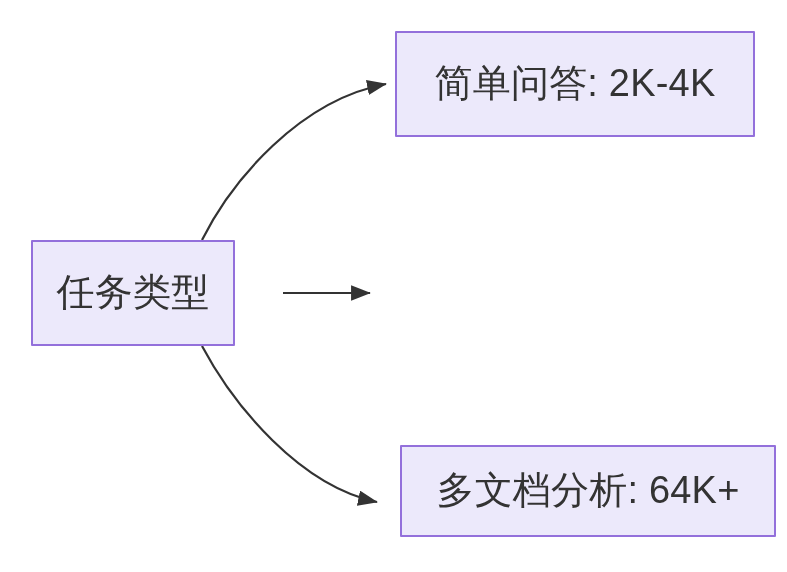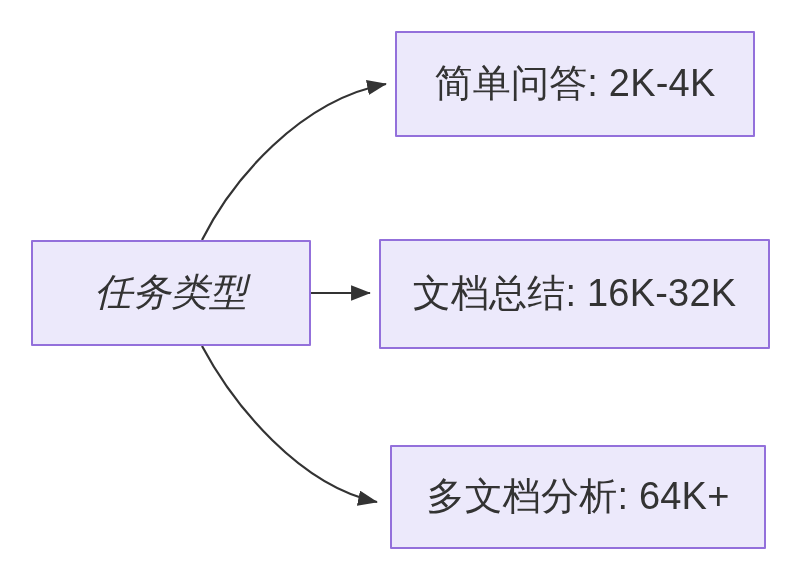--- a/index.html
+++ b/index.html
@@ -34,41 +34,40 @@
     justify-content: center;
     color: #333333;
     font-size: 38px;
     line-height: 1.2;
     letter-spacing: 0.2px;
     white-space: nowrap;
   }
   #node-source {
     left: 31px;
     top: 240px;
-    width: 280px;
+    width: 204px;
     height: 106px;
-    font-style: italic;
   }
   #node-t0 {
     left: 395px;
     top: 31px;
     width: 360px;
     height: 106px;
   }
   #node-t1 {
     left: 379px;
     top: 239px;
     width: 391px;
     height: 110px;
   }
   #node-t2 {
-    left: 390px;
+    left: 400px;
     top: 445px;
     width: 376px;
-    height: 104px;
+    height: 92px;
   }
   .node-label {
     display: block;
   }
 </style>
 </head>
 <body>
 
 <div id="canvas">
 
@@ -87,21 +86,18 @@
   </svg>
 
   <div class="node" id="node-source">
     <span class="node-label">任务类型</span>
   </div>
 
   <div class="node" id="node-t0">
     <span class="node-label">简单问答: 2K-4K</span>
   </div>
 
-  <div class="node" id="node-t1">
-    <span class="node-label">文档总结: 16K-32K</span>
-  </div>
 
   <div class="node" id="node-t2">
     <span class="node-label">多文档分析: 64K+</span>
   </div>
 
 </div>
 
 </body></html>

